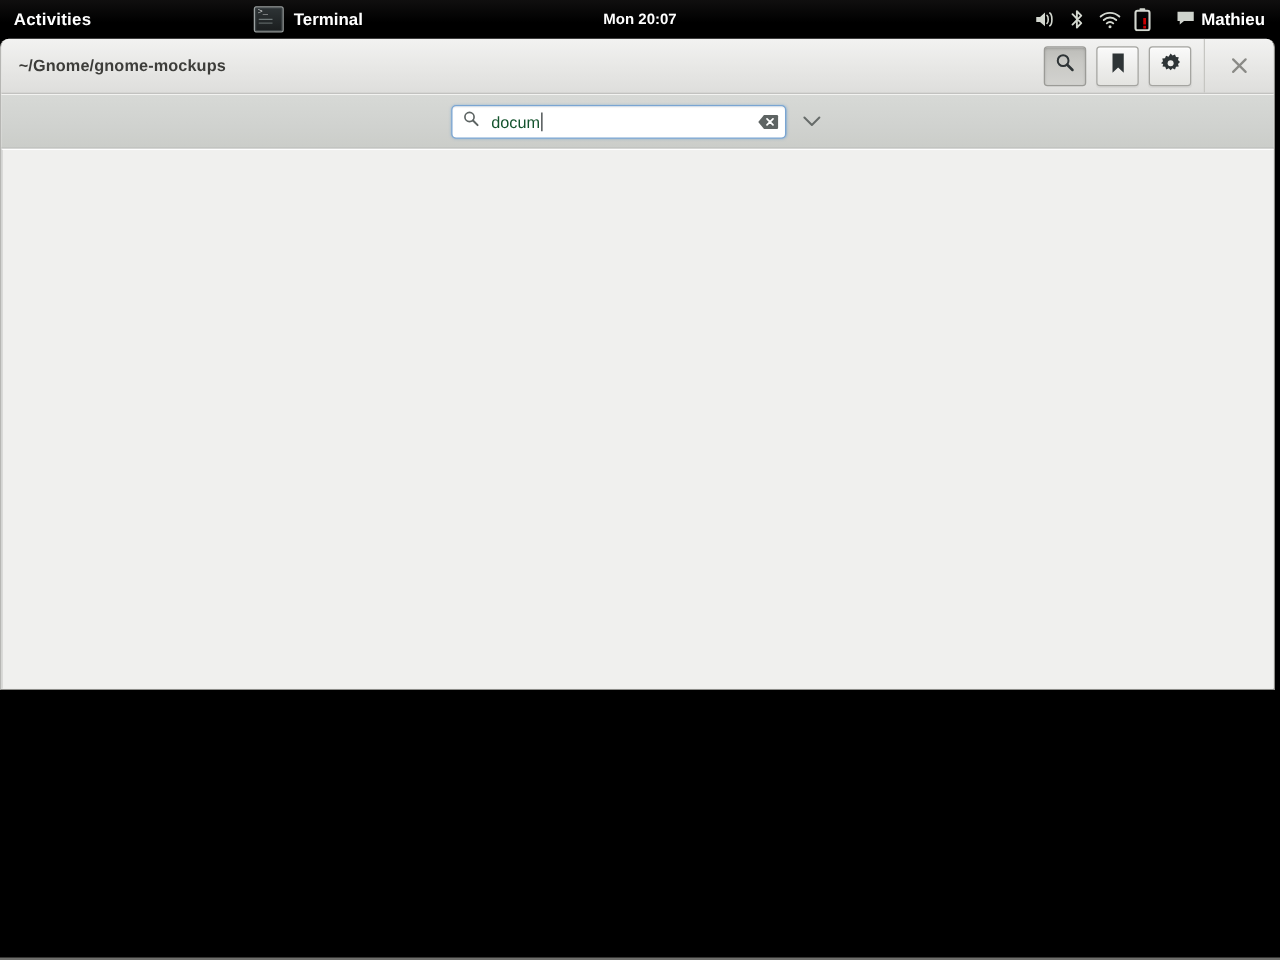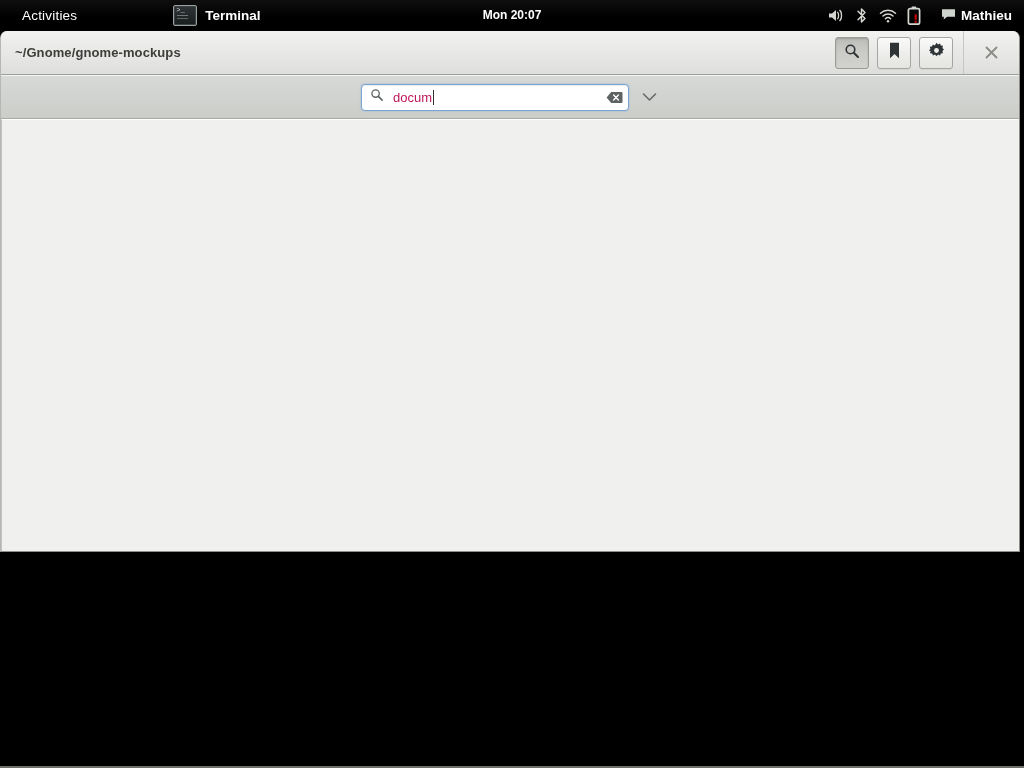--- a/index.html
+++ b/index.html
@@ -20,34 +20,34 @@
     height: 31px;
     background: linear-gradient(to bottom, #100f0f 0%, #000000 60%, #000000 100%);
     border-bottom: 1px solid #000;
     display: flex;
     align-items: center;
     color: #ffffff;
     font-size: 13.5px;
     box-sizing: border-box;
   }
   #activities-button {
-    padding: 0 14px 0 22px;
+    padding: 0 14px 0 11px;
     height: 31px;
     line-height: 31px;
-    font-weight: normal;
+    font-weight: bold;
     letter-spacing: 0.2px;
     color: #ffffff;
     font-size: 13.5px;
     text-align: center;
   }
   #app-menu {
     display: flex;
     align-items: center;
     height: 31px;
-    margin-left: 82px;
+    margin-left: 116px;
     gap: 8px;
   }
   #terminal-icon {
     width: 22px; height: 19px;
     border: 1px solid #9aa0a0;
     border-radius: 2px;
     background: linear-gradient(to bottom, #2e3436, #1a1d1e);
     position: relative;
     box-shadow: inset 0 0 0 1px #3b4244;
   }
@@ -209,21 +209,21 @@
     border-radius: 4px;
     box-shadow: 0 0 2px rgba(90,150,210,0.55), 0 1px 1px rgba(0,0,0,0.07) inset;
     display: flex;
     align-items: center;
     padding: 0 5px 0 8px;
     box-sizing: border-box;
   }
   #search-input-text {
     flex: 1;
     font-size: 13px;
-    color: #be185d;
+    color: #14532d;
     padding-left: 9px;
     display: flex;
     align-items: center;
     white-space: nowrap;
   }
   #text-caret {
     display: inline-block;
     width: 1px;
     height: 15px;
     background: #2e3436;

